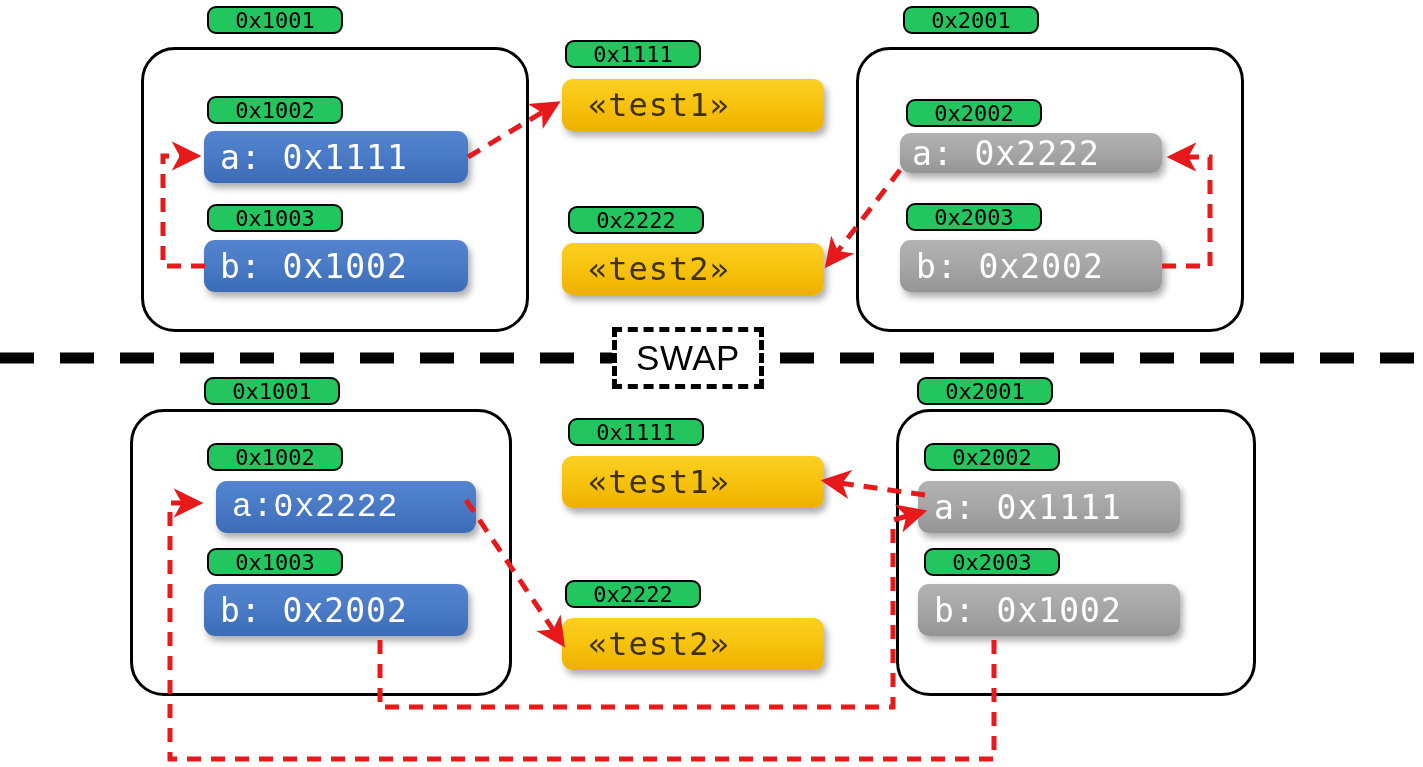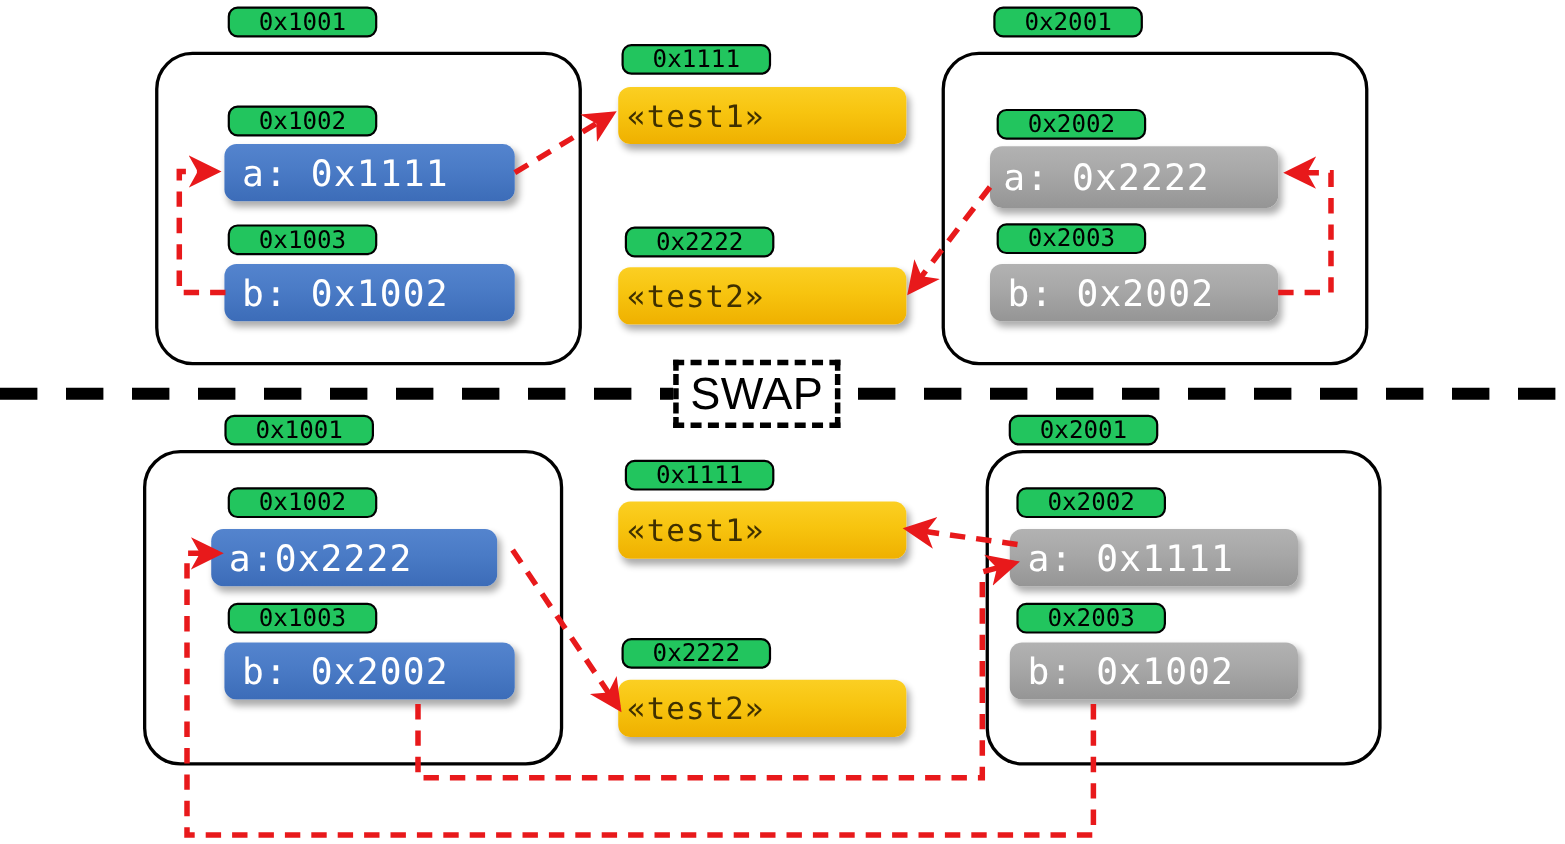--- a/index.html
+++ b/index.html
@@ -75,38 +75,38 @@
     background: linear-gradient(to bottom, #5484ce 0%, #4a7bc6 45%, #3c6cb8 100%);
     color: #ffffff;
   }
   .slot.grey {
     background: linear-gradient(to bottom, #b2b2b2 0%, #a7a7a7 45%, #959595 100%);
     color: #ffffff;
   }
   .slot.yellow {
     background: linear-gradient(to bottom, #fbcf23 0%, #f7c40f 45%, #efb000 100%);
     color: #3f3000;
-    font-size: 28px;
-    padding-left: 8px;
+    font-size: 32px;
+    padding-left: 26px;
   }
 
   
   #swap-badge {
     position: absolute;
     left: 612px;
     top: 327px;
     width: 152px;
     height: 62px;
     border: 5px dashed #000000;
     background: #ffffff;
     display: flex;
     align-items: center;
     justify-content: center;
     font-family: "Liberation Sans", sans-serif;
-    font-size: 41px;
+    font-size: 35px;
     color: #000000;
     letter-spacing: 0.5px;
     z-index: 9;
     box-sizing: border-box;
   }
 </style>
 </head>
 <body>
 
 <div id="stage">
@@ -153,30 +153,30 @@
   <div class="addr" style="left:565px; top:40px; width:136px;">0x1111</div>
   <div class="slot yellow" style="left:562px; top:79px; width:262px; height:52px;">«test1»</div>
 
   <div class="addr" style="left:568px; top:206px; width:136px;">0x2222</div>
   <div class="slot yellow" style="left:562px; top:243px; width:262px; height:52px;">«test2»</div>
 
   <div class="panel" style="left:856px; top:47px; width:388px; height:285px;"></div>
   <div class="addr" style="left:903px; top:6px; width:136px;">0x2001</div>
 
   <div class="addr" style="left:906px; top:99px; width:136px;">0x2002</div>
-  <div class="slot grey" style="left:900px; top:133px; width:262px; height:56px;padding-left:12px;">a: 0x2222</div>
+  <div class="slot grey" style="left:900px; top:133px; width:262px; height:40px;padding-left:12px;">a: 0x2222</div>
 
   <div class="addr" style="left:906px; top:203px; width:136px;">0x2003</div>
   <div class="slot grey" style="left:900px; top:240px; width:262px; height:52px;">b: 0x2002</div>
 
   <div class="panel" style="left:130px; top:409px; width:382px; height:287px;"></div>
   <div class="addr" style="left:204px; top:377px; width:136px;">0x1001</div>
 
   <div class="addr" style="left:207px; top:443px; width:136px;">0x1002</div>
-  <div class="slot blue" style="left:192px; top:481px; width:260px; height:52px;">a:0x2222</div>
+  <div class="slot blue" style="left:216px; top:481px; width:260px; height:52px;font-family:Liberation Mono, monospace;">a:0x2222</div>
 
   <div class="addr" style="left:207px; top:548px; width:136px;">0x1003</div>
   <div class="slot blue" style="left:204px; top:584px; width:264px; height:52px;">b: 0x2002</div>
 
   <div class="addr" style="left:568px; top:418px; width:136px;">0x1111</div>
   <div class="slot yellow" style="left:562px; top:456px; width:262px; height:52px;">«test1»</div>
 
   <div class="addr" style="left:565px; top:580px; width:136px;">0x2222</div>
   <div class="slot yellow" style="left:562px; top:618px; width:262px; height:52px;">«test2»</div>
 

